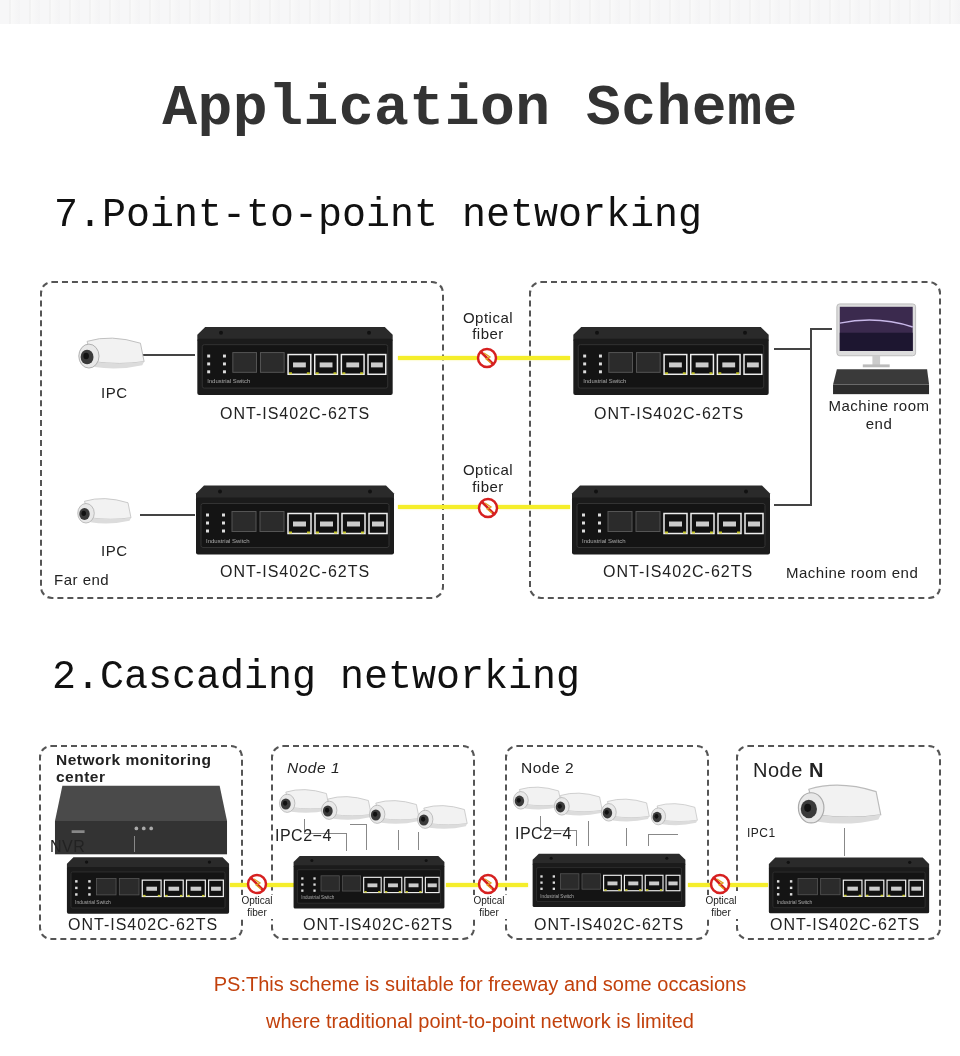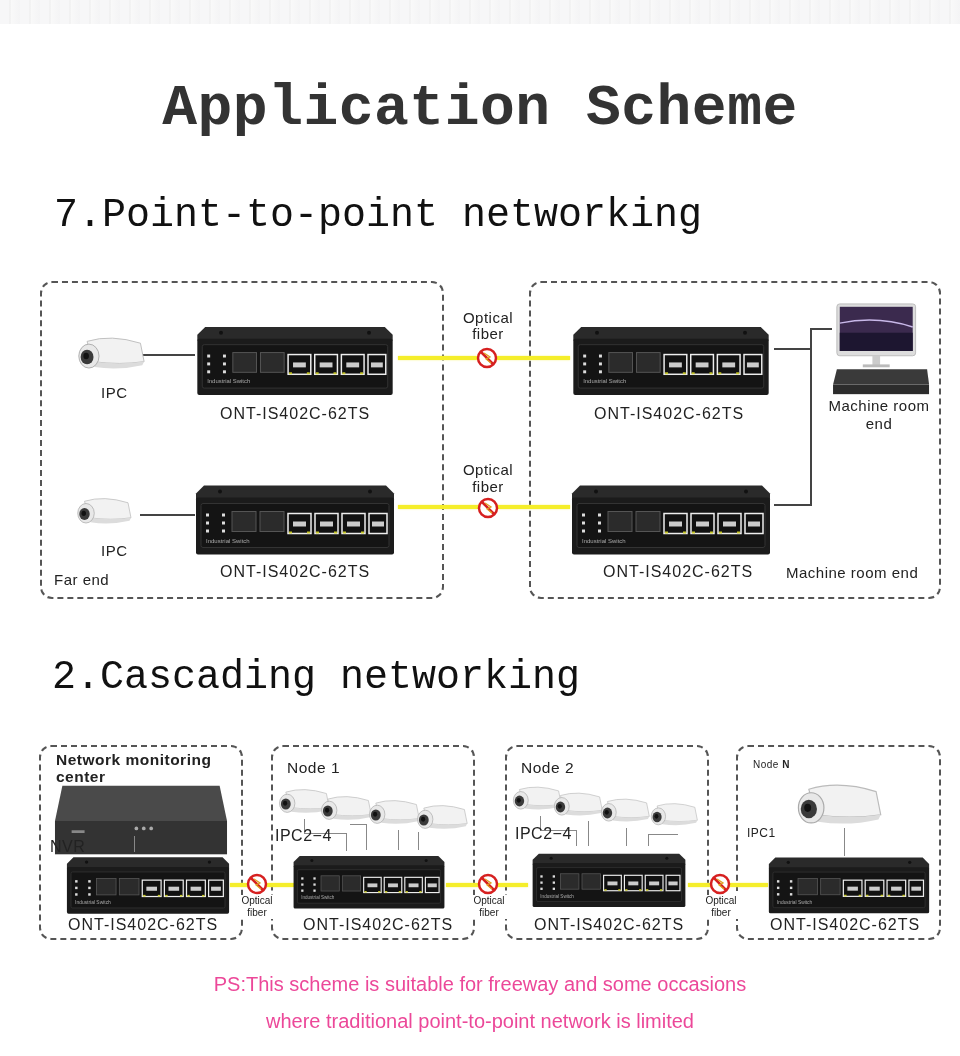--- a/index.html
+++ b/index.html
@@ -17,21 +17,21 @@
   .fiber { position: absolute; height: 4px; background: #f5ee2a; box-shadow: 0 0 2px #f8f27a; }
   .wire { position: absolute; background: #444; }
   .wire.thin { background: #888; }
   .switch { position: absolute; }
   .switch svg { display: block; width: 100%; height: 100%; }
   .camera { position: absolute; }
   .camera svg { display: block; width: 100%; height: 100%; }
   .nofiber { position: absolute; width: 22px; height: 22px; }
   .nofiber svg { display: block; width: 100%; height: 100%; }
   .small-fiber-label { position: absolute; font-size: 10px; line-height: 12px; text-align: center; color: #222; background: #fff; }
-  .ps { position: absolute; left: 0; width: 960px; text-align: center; font-size: 20px; color: #ec4899; }
+  .ps { position: absolute; left: 0; width: 960px; text-align: center; font-size: 20px; color: #c2410c; }
 </style>
 </head>
 <body>
 
 <svg width="0" height="0" style="position:absolute">
   <defs>
     <symbol id="sym-switch" viewBox="0 0 210 75">
       <path d="M14 6 L196 6 L204 14 L204 20 L6 20 L6 14 Z" fill="#2a2a2a"></path>
       <rect x="6" y="18" width="198" height="57" rx="2" fill="#1b1b1b"></rect>
       <rect x="11" y="24" width="188" height="44" rx="2" fill="#141414" stroke="#333" stroke-width="1"></rect>
@@ -215,21 +215,21 @@
 <div class="nofiber" style="left:246px; top:873px;">
     <svg>
       <use href="#sym-nofiber"></use>
     </svg>
   </div>
 <div class="small-fiber-label" style="left:237px; top:895px; width:40px;">
   <div>Optical</div>
   <div>fiber</div>
 </div>
 
-<div class="label" style="left:287px; top:759px; font-size:15.5px;"><span>Node</span> <span>1</span></div>
+<div class="label" style="left:287px; top:759px; font-size:15.5px;font-style:italic;"><span>Node</span> <span>1</span></div>
 <div class="camera" style="left:276px; top:786px; width:56px; height:36px;">
     <svg>
       <use href="#sym-camera"></use>
     </svg>
   </div>
 <div class="camera" style="left:318px; top:793px; width:56px; height:36px;">
     <svg>
       <use href="#sym-camera"></use>
     </svg>
   </div>
@@ -307,21 +307,21 @@
 <div class="nofiber" style="left:709px; top:873px;">
     <svg>
       <use href="#sym-nofiber"></use>
     </svg>
   </div>
 <div class="small-fiber-label" style="left:701px; top:895px; width:40px;">
   <div>Optical</div>
   <div>fiber</div>
 </div>
 
-<div class="label" style="left:753px; top:759px; font-size:10px;text-align:center;"><span>Node</span> <b>N</b></div>
+<div class="label" style="left:753px; top:759px; font-size:20px;text-align:center;"><span>Node</span> <b>N</b></div>
 <div class="camera" style="left:790px; top:780px; width:98px; height:58px;">
     <svg>
       <use href="#sym-camera"></use>
     </svg>
   </div>
 <div class="wire thin" style="left:844px; top:828px; width:1px; height:28px;"></div>
 <div class="label" style="left:747px; top:826px; font-size:12px;">IPC1</div>
 <div class="switch" style="left:764px; top:852px; width:170px; height:62px;">
     <svg preserveAspectRatio="none">
       <use href="#sym-switch"></use>

